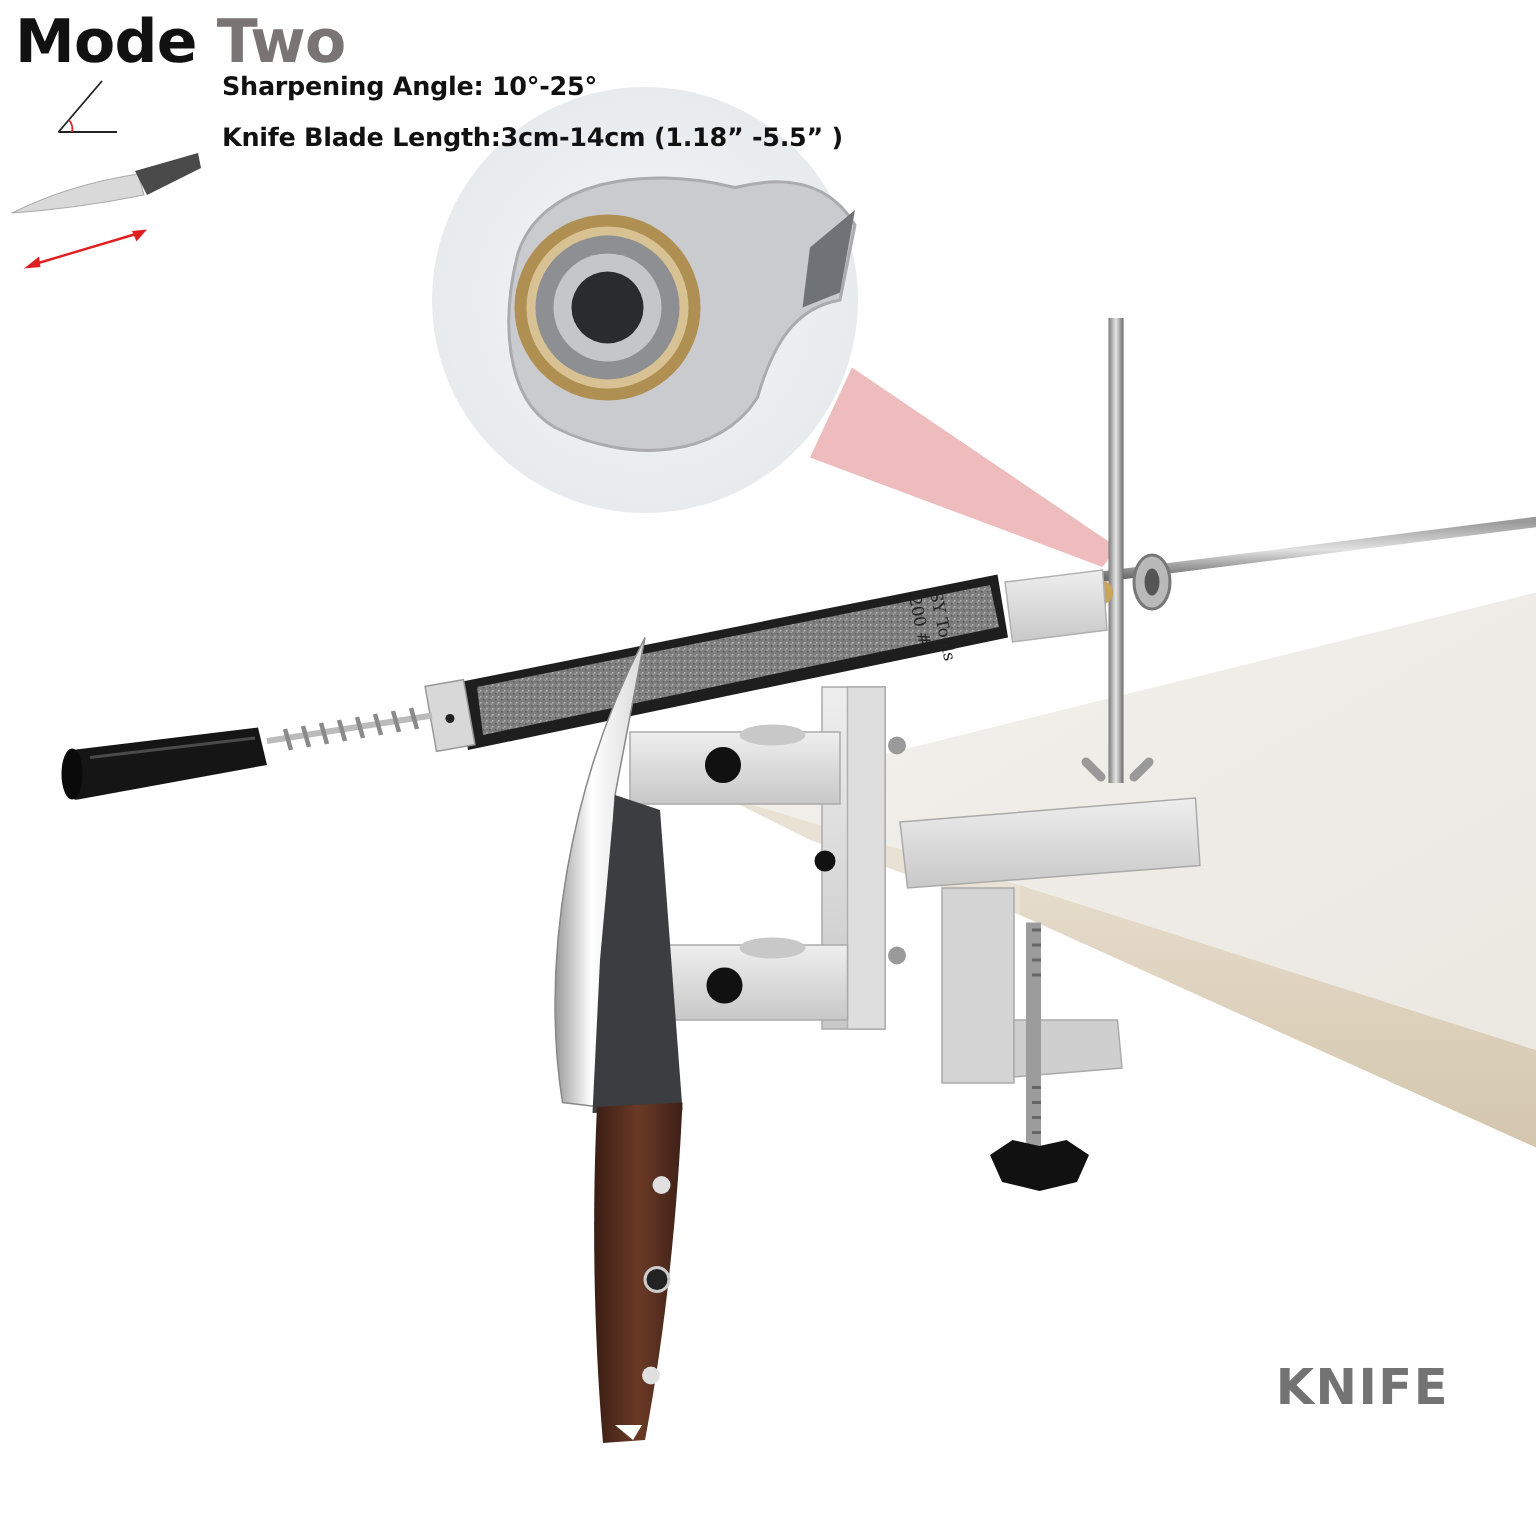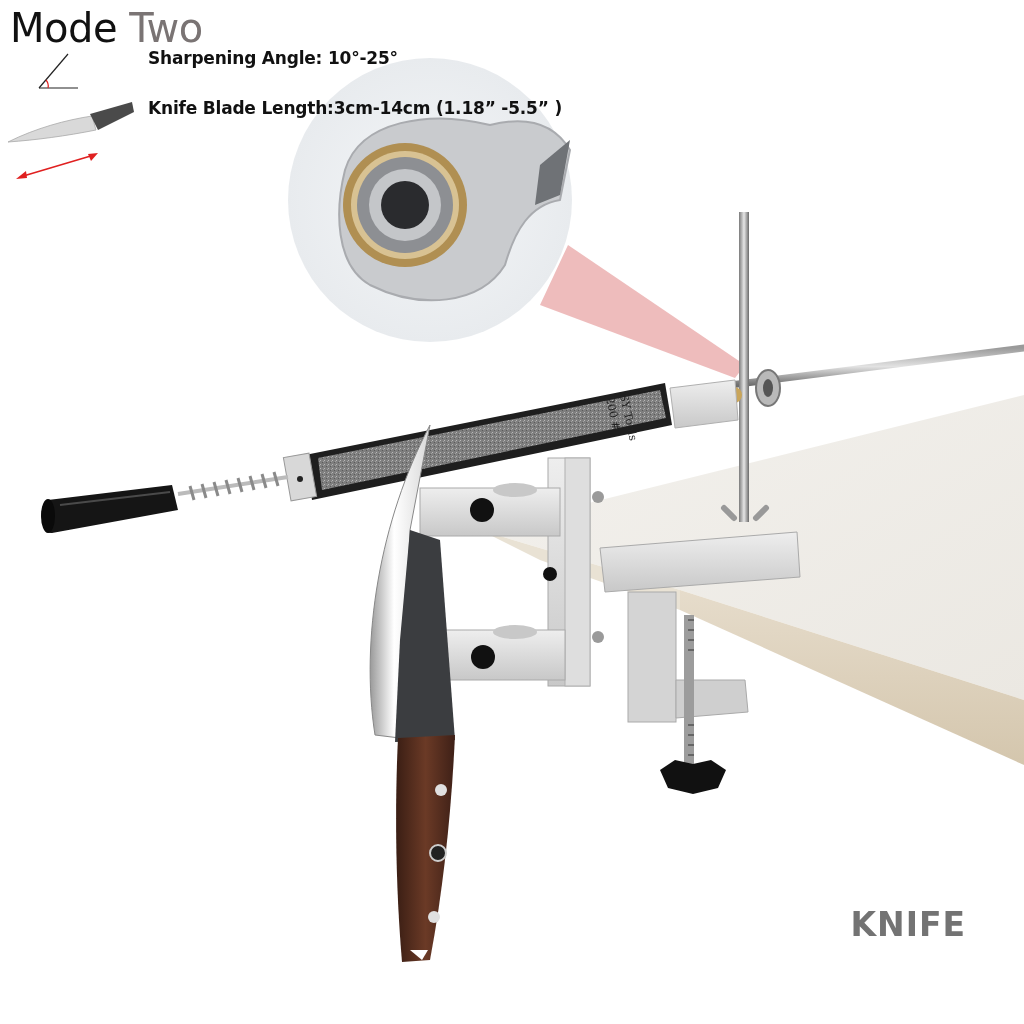--- a/index.html
+++ b/index.html
@@ -1,22 +1,22 @@
 <!DOCTYPE html>
 <html><head>
   <meta charset="utf-8">
   <style>
     html, body { margin:0; padding:0; background:#ffffff; }
     body { width:1024px; height:1024px; position:relative; overflow:hidden; font-family:"DejaVu Sans", sans-serif; }
-    .title { position:absolute; left:10px; top:2px; font-size:40px; font-weight:normal; letter-spacing:-0.5px; line-height:52px; white-space:nowrap; }
+    .title { position:absolute; left:10px; top:2px; font-size:40px; font-weight:bold; letter-spacing:-0.5px; line-height:52px; white-space:nowrap; }
     .title .w1 { color:#111111; }
     .title .w2 { color:#7a7474; }
     .spec { position:absolute; left:148px; font-size:17px; font-weight:bold; color:#111; white-space:nowrap; letter-spacing:-0.2px; }
     .spec1 { top:48px; }
-    .spec2 { top:98px; }
+    .spec2 { top:82px; }
     .icon-abs { position:absolute; }
     .scene { position:absolute; left:0; top:0; width:1024px; height:1024px; }
     .brand { position:absolute; right:58px; top:905px; text-align:center; color:#737373; font-weight:bold; font-size:33px; line-height:40px; letter-spacing:1px; }
     .brand div { text-align:left; }
     .grit { font-family:"DejaVu Serif", serif; font-size:11px; fill:#222; }
   </style>
 </head>
 <body>
 
 <svg class="scene" viewBox="0 0 1024 1024" xmlns="http://www.w3.org/2000/svg">

